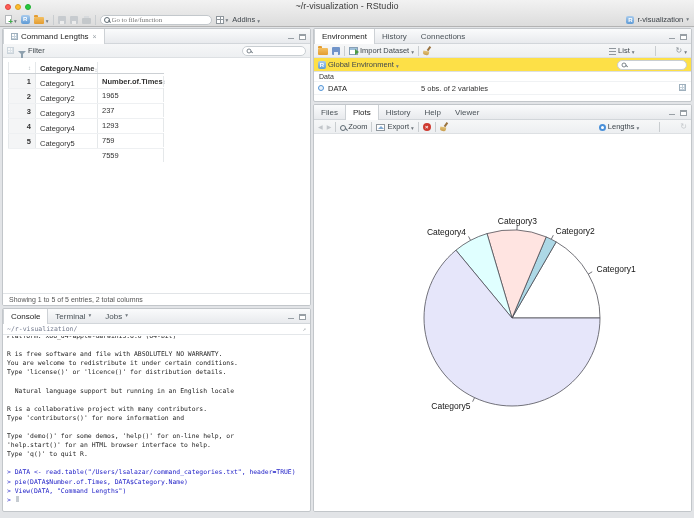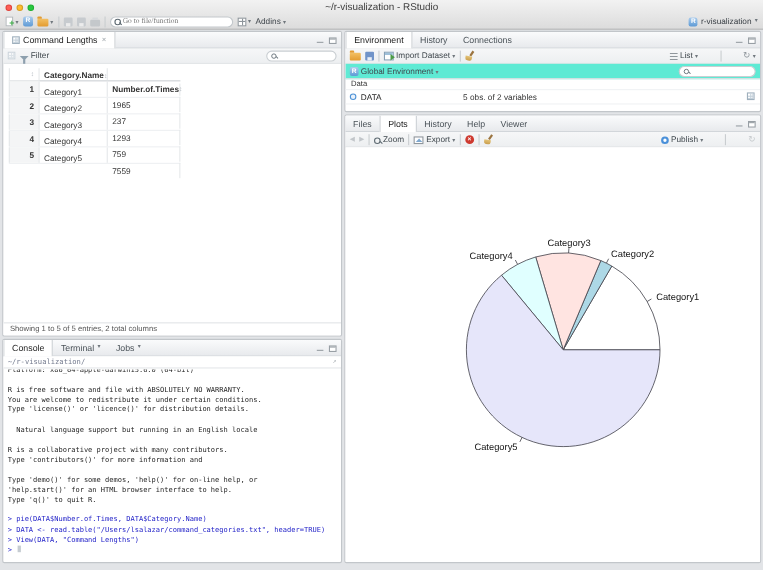--- a/index.html
+++ b/index.html
@@ -292,22 +292,22 @@
         <div class="line">&nbsp;</div>
         <div class="line">  Natural language support but running in an English locale</div>
         <div class="line">&nbsp;</div>
         <div class="line">R is a collaborative project with many contributors.</div>
         <div class="line">Type 'contributors()' for more information and</div>
         <div class="line">&nbsp;</div>
         <div class="line">Type 'demo()' for some demos, 'help()' for on-line help, or</div>
         <div class="line">'help.start()' for an HTML browser interface to help.</div>
         <div class="line">Type 'q()' to quit R.</div>
         <div class="line">&nbsp;</div>
+        <div class="line in">&gt; DATA &lt;- read.table("/Users/lsalazar/command_categories.txt", header=TRUE)</div>
         <div class="line in">&gt; pie(DATA$Number.of.Times, DATA$Category.Name)</div>
-        <div class="line in">&gt; DATA &lt;- read.table("/Users/lsalazar/command_categories.txt", header=TRUE)</div>
         <div class="line in">&gt; View(DATA, "Command Lengths")</div>
         <div class="line in">&gt; <span class="cursor"></span></div>
       </div>
   </div>
 </div>
 
 <div class="panel" id="panel-env">
   <div class="tabbar">
     <div class="tab active">
       <span>Environment</span>
@@ -340,21 +340,21 @@
         <span>List</span>
         <span class="caret">▾</span>
         </span>
       <span class="sep"></span>
       <span class="tbtn">
         <span class="ic i-refresh">↻</span>
         <span class="caret">▾</span>
         </span>
     </span>
   </div>
-  <div class="toolbar" style="background:#5eead4;">
+  <div class="toolbar" style="background:#fde047;">
     <span class="tbtn">
       <span class="ic i-cube" style="width:8px;height:8px;line-height:8px;">R</span>
       <span>Global Environment</span>
       <span class="caret">▾</span>
       </span>
     <span class="right">
       <span class="searchbox" style="width:70px">
         <span class="ic i-mag"></span>
         <input style="">
         </span>
@@ -405,21 +405,21 @@
       <span>Export</span>
       <span class="caret">▾</span>
       </span>
     <span class="sep"></span>
     <span class="ic i-redx">×</span>
     <span class="sep"></span>
     <span class="ic i-broom"></span>
     <span class="right">
       <span class="tbtn">
         <span class="ic i-publish"></span>
-        <span>Publish</span>
+        <span>Lengths</span>
         <span class="caret">▾</span>
         </span>
       <span class="sep"></span>
       <span class="ic i-refresh dim">↻</span>
     </span>
   </div>
   <div class="plotarea">
     <svg width="377" height="379">
         <path d="M 198 184 L 286.0 184.0 A 88 88 0 0 0 242.2 107.9 Z" fill="#FFFFFF" stroke="#45454e" stroke-width="0.75"></path>
         <line x1="274.3" y1="140.1" x2="278.2" y2="137.8" stroke="#45454e" stroke-width="0.75"></line>

